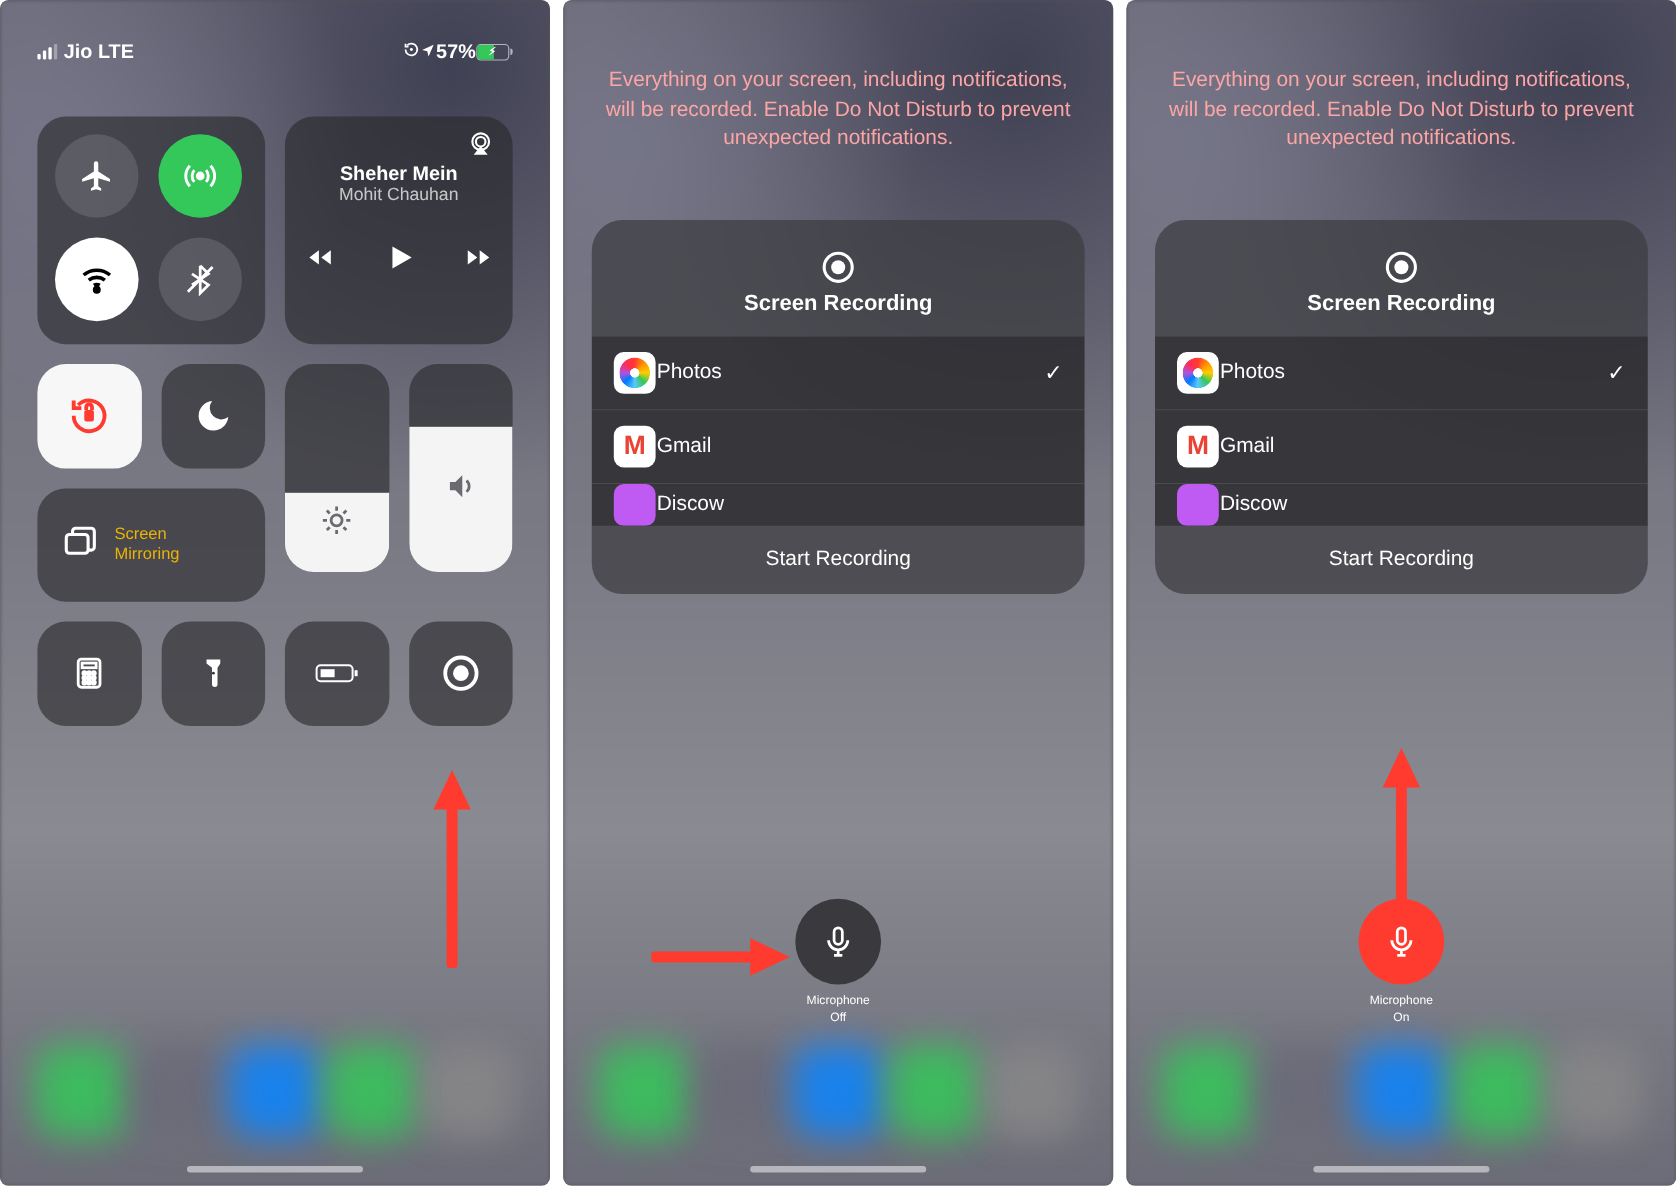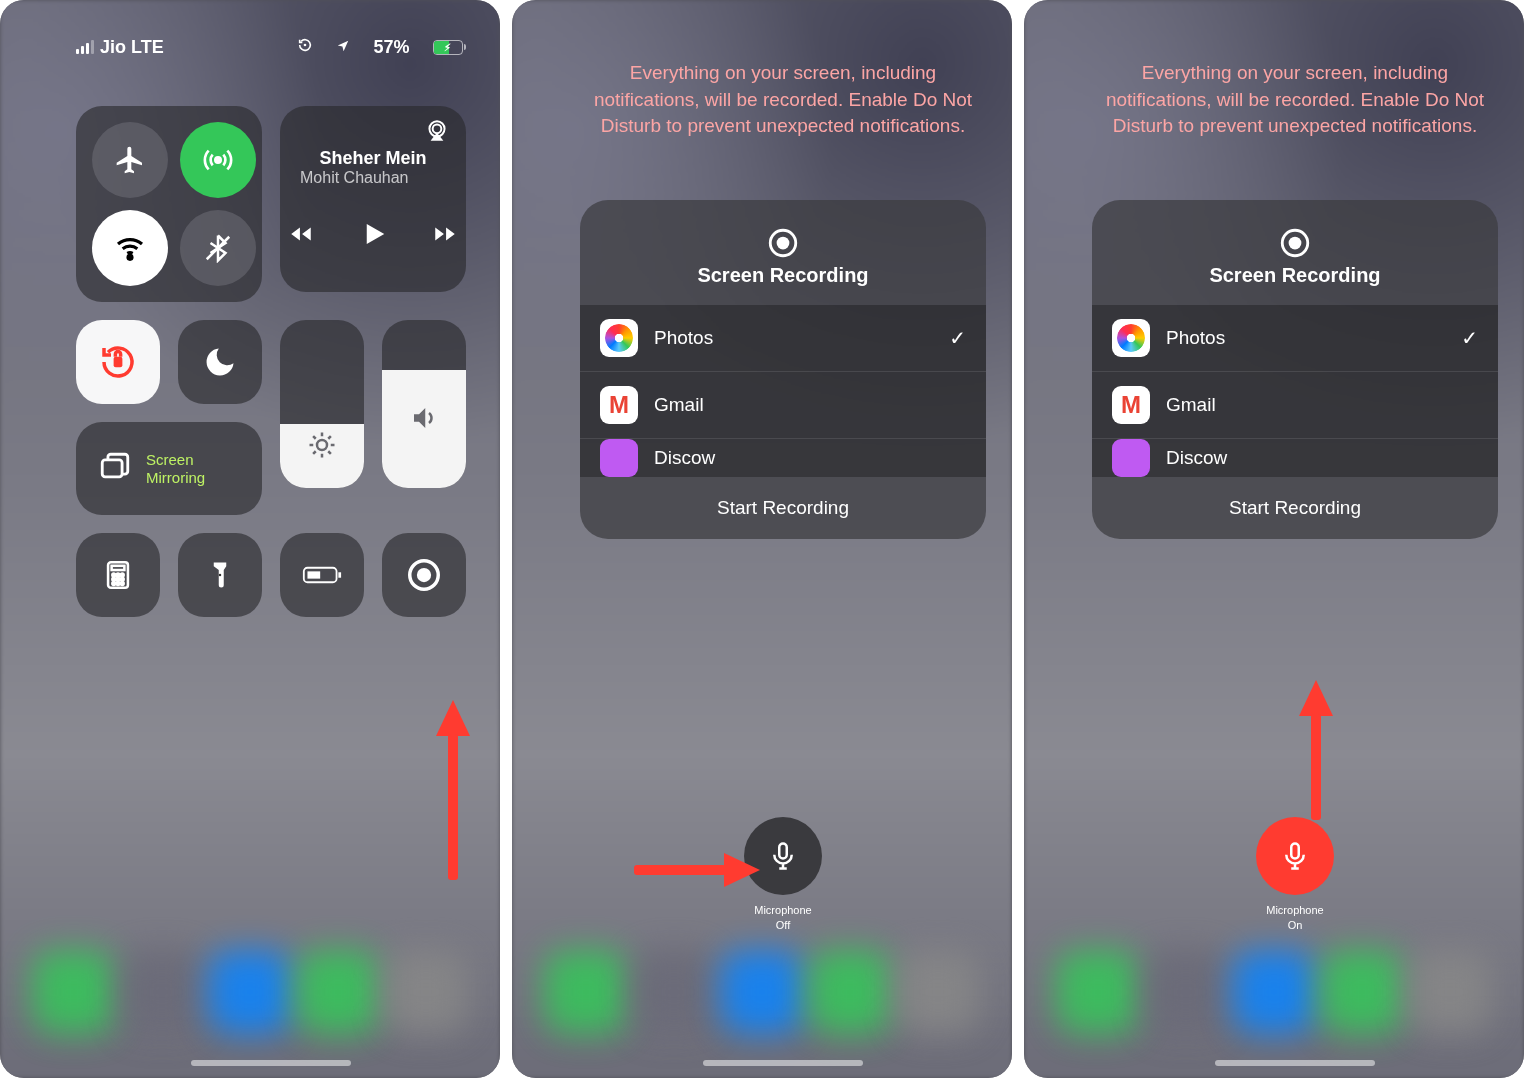--- a/index.html
+++ b/index.html
@@ -2,24 +2,23 @@
 <html><head>
 <meta charset="utf-8">
 <style>
   * { box-sizing: border-box; margin:0; padding:0; }
   body { background:#fff; font-family: -apple-system, "Helvetica Neue", Arial, sans-serif; }
   .stage { display:flex; gap:12px; padding:0 0; justify-content:center; }
   .phone {
     position:relative;
     width:537px;
     height:1078px;
-    border-radius:24px;
+    border-radius:8px;
     overflow:hidden;
     background:#505058;
-    padding-left:42px;
   }
   .bg-blur {
     position:absolute; inset:0;
     background:
       radial-gradient(circle at 12% 12%, rgba(120,120,140,.8), transparent 25%),
       radial-gradient(circle at 82% 6%, rgba(60,60,80,.9), transparent 35%),
       linear-gradient(180deg, #6a6a78 0%, #7a7a85 45%, #8a8a92 70%, #6c6c78 100%);
     filter: blur(2px);
   }
   .dockblobs {
@@ -31,21 +30,21 @@
     width:84px; height:84px; border-radius:22px; filter: blur(16px); opacity:.85;
   }
   .content { position:relative; height:100%; }
   .status {
     padding:24px 34px 0;
     display:flex; justify-content:space-between; align-items:center;
     color:#fff; font-size:18px; font-weight:600;
     height:70px;
   }
   .status .left { display:flex; align-items:center; gap:6px; }
-  .status .right { display:flex; gap:23px; }
+  .status .right { display:flex; gap:0; }
   .sigbars{display:inline-flex;align-items:flex-end;gap:2px;height:14px}
   .sigbars span{width:3px;background:#fff;border-radius:1px}
   .sigbars span:nth-child(1){height:5px}
   .sigbars span:nth-child(2){height:8px}
   .sigbars span:nth-child(3){height:11px}
   .sigbars span:nth-child(4){height:14px;background:rgba(255,255,255,.35)}
   .battery{display:inline-flex;align-items:center}
   .battery .shell{width:30px;height:15px;border:1.5px solid rgba(255,255,255,.6);border-radius:4px;position:relative;display:flex;align-items:center}
   .battery .fill{height:100%;width:57%;background:#34c759;border-radius:2.5px 0 0 2.5px}
   .battery .nub{width:2px;height:6px;background:rgba(255,255,255,.6);border-radius:0 2px 2px 0;margin-left:1.5px}
@@ -57,46 +56,46 @@
     padding:36px 34px 0;
     display:grid;
     grid-template-columns: repeat(4, 1fr);
     gap:18px;
   }
   .tile { border-radius:26px; background:rgba(40,40,44,.62); position:relative; }
   .conn { grid-column: span 2; grid-row: span 2; aspect-ratio:1; display:grid; grid-template-columns:1fr 1fr; grid-template-rows:1fr 1fr; gap:12px; padding:16px; }
   .media { grid-column: span 2; grid-row: span 2; aspect-ratio:1; padding:20px; display:flex; flex-direction:column; color:#fff; }
   .media .airplay{position:absolute; top:12px; right:16px; color:rgba(255,255,255,.85);}
   .media .title{font-size:18px;font-weight:600;text-align:center;margin-top:22px}
-  .media .artist{font-size:16px;color:rgba(255,255,255,.72);}
+  .media .artist{font-size:16px;color:rgba(255,255,255,.72);text-align:center}
   .media .tcontrols{display:flex;justify-content:center;gap:44px;margin-top:32px;align-items:center}
   .circle{border-radius:50%; display:flex;align-items:center;justify-content:center}
   .cbtn{width:76px;height:76px;background:rgba(120,120,128,.45)}
   .cbtn.white{background:#fff;color:#000}
   .cbtn.green{background:#34c759;color:#fff}
   .sq1{aspect-ratio:1}
   .lock-tile{background:rgba(255,255,255,.94)}
   .lock-tile svg{color:#ff3b30}
-  .mirror{grid-column: span 2; aspect-ratio:2; display:flex; align-items:center; padding:0 22px; gap:14px; color:#bef264}
+  .mirror{grid-column: span 2; aspect-ratio:2; display:flex; align-items:center; padding:0 22px; gap:14px; color:#eab308}
   .mirror .lbl{font-size:15px;line-height:1.2}
   .slider{aspect-ratio:.5; grid-row:span 2; overflow:hidden; display:flex; flex-direction:column; justify-content:flex-end}
   .slider .fill{background:rgba(255,255,255,.94); display:flex; align-items:center; justify-content:center}
   .slider.bright .fill{height:38%}
   .slider.vol .fill{height:70%}
   .slider .icon{color:#6a6a70;margin-bottom:18px}
   .util{aspect-ratio:1}
   .ci{width:100%;height:100%;display:flex;align-items:center;justify-content:center;color:#fff}
 
   
   .notice{color:#fca5a5;text-align:center;font-size:19px;line-height:1.4;padding:60px 38px 0}
   .sheet{margin:60px 26px 0;border-radius:28px;background:rgba(60,60,64,.72);overflow:hidden;color:#fff}
   .sheet .hdr{padding:26px 0 18px;text-align:center}
   .sheet .hdr .ttl{font-size:20px;font-weight:600;}
   .applist{background:rgba(0,0,0,.28)}
-  .row{display:flex;align-items:center;padding:14px 20px;gap:16px;border-bottom:1px solid rgba(255,255,255,.10)}
+  .row{display:flex;align-items:center;padding:14px 20px;gap:1px;border-bottom:1px solid rgba(255,255,255,.10)}
   .row:last-child{border-bottom:none}
   .row .appicon{width:38px;height:38px;border-radius:9px;flex:0 0 auto}
   .row .name{font-size:19px;flex:1}
   .row .check{font-size:20px}
   .peek{height:38px;overflow:hidden}
   .startbtn{text-align:center;padding:20px 0;font-size:19px}
 
   .micwrap{position:absolute;left:50%;transform:translateX(-50%);bottom:146px;text-align:center;color:#fff}
   .micbtn{width:78px;height:78px;border-radius:50%;display:flex;align-items:center;justify-content:center;margin:0 auto 8px}
   .micbtn.off{background:#3a3a3e}

